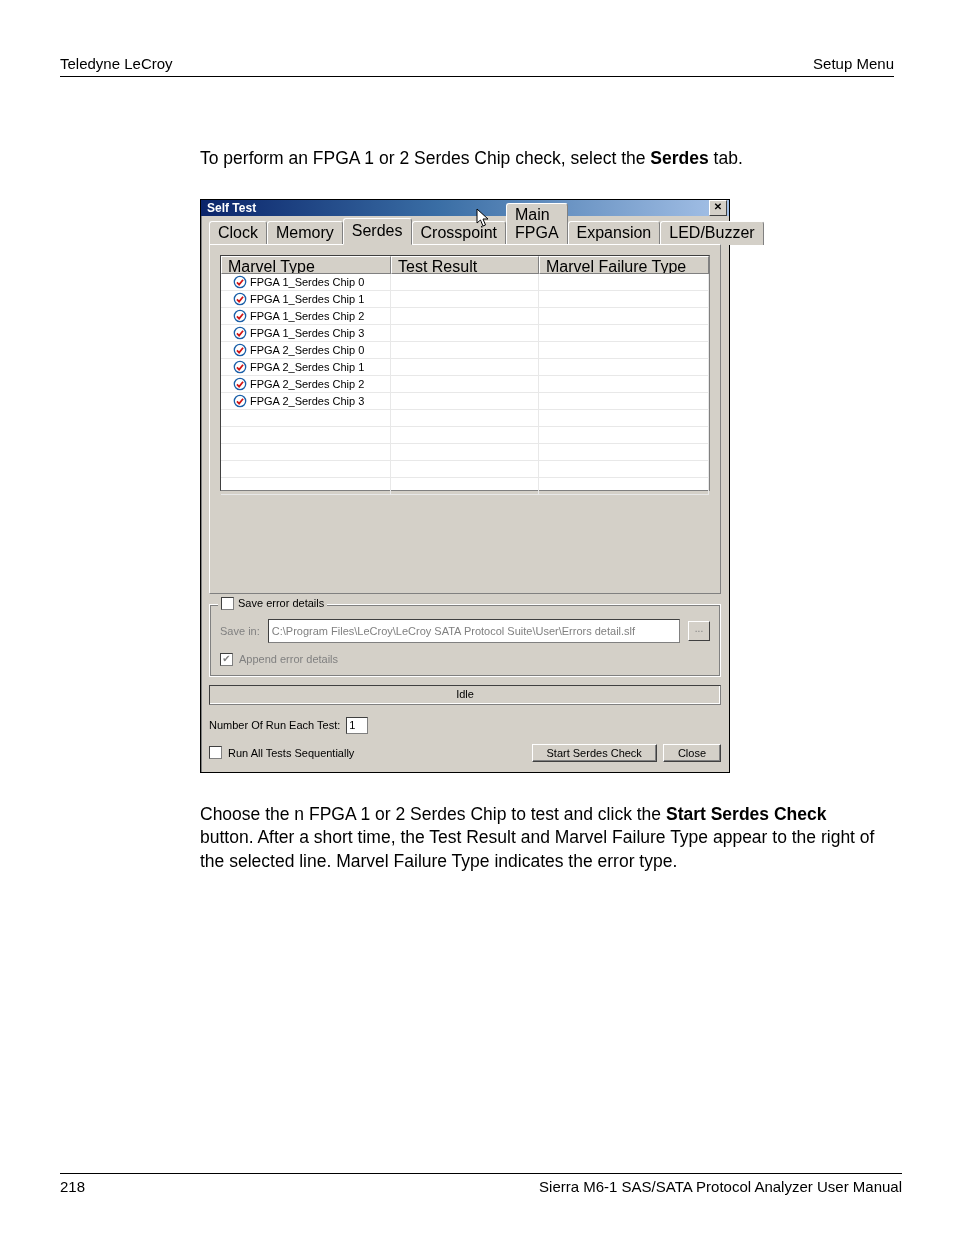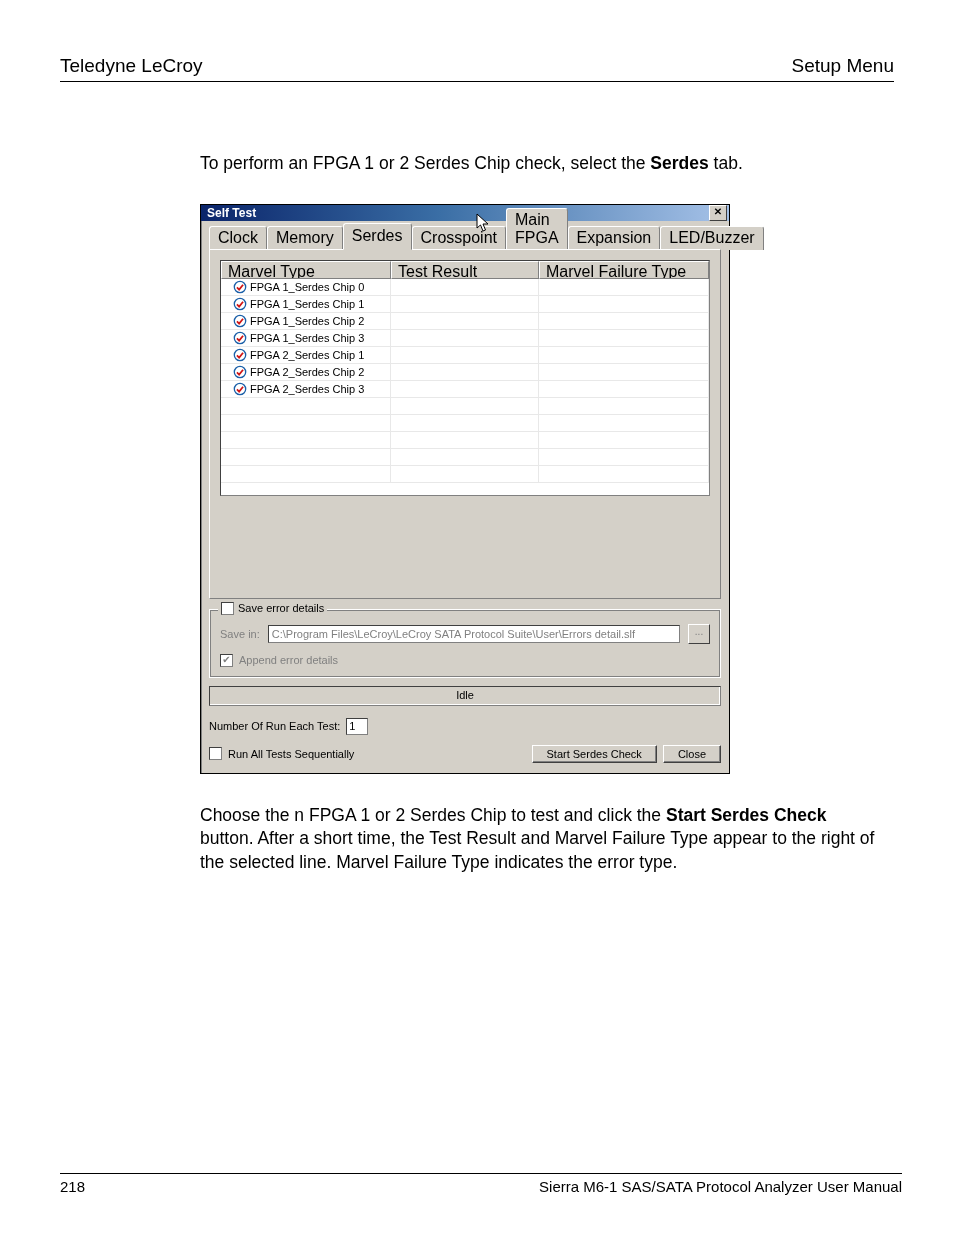--- a/index.html
+++ b/index.html
@@ -12,21 +12,21 @@
   .page {
     width: 954px;
     height: 1235px;
     position: relative;
     box-sizing: border-box;
     padding: 55px 60px 40px 60px;
   }
   .top-line {
     display: flex;
     justify-content: space-between;
-    font-size: 19px;
+    font-size: 15px;
     color: #000;
   }
   .hr {
     border: none;
     border-top: 1px solid #000;
     margin: 4px 0 0 0;
   }
   .body-text {
     font-size: 17.5px;
     line-height: 1.35;
@@ -211,21 +211,21 @@
   }
   .disabled-text { color: #808080; }
   .save-row {
     display: flex;
     align-items: center;
     gap: 8px;
     margin-bottom: 10px;
   }
   .text-input {
     flex: 1;
-    height: 18px;
+    height: 24px;
     border: 1px solid #808080;
     border-top-color: #404040;
     border-left-color: #404040;
     background: #fff;
     font-size: 11px;
     padding: 0 3px;
     box-sizing: border-box;
     color: #808080;
     font-family: Tahoma, Arial, sans-serif;
   }
@@ -397,20 +397,31 @@
                   </div>
                   <div class="lv-cell col2"></div>
                   <div class="lv-cell col3"></div>
                 </div>
                 <div class="lv-row">
                   <div class="lv-cell col1">
                     <span class="chk-icon"><svg viewBox="0 0 16 16" width="14" height="14">
                         <circle cx="8" cy="8" r="6.5" fill="#fff" stroke="#1a5fa8" stroke-width="1.5"></circle>
                         <path d="M4.5 8.5 L7 11 L11.5 5.5" fill="none" stroke="#d01515" stroke-width="2"></path>
                       </svg></span>
+                    <span>FPGA 2_Serdes Chip 0</span>
+                  </div>
+                  <div class="lv-cell col2"></div>
+                  <div class="lv-cell col3"></div>
+                </div>
+                <div class="lv-row">
+                  <div class="lv-cell col1">
+                    <span class="chk-icon"><svg viewBox="0 0 16 16" width="14" height="14">
+                        <circle cx="8" cy="8" r="6.5" fill="#fff" stroke="#1a5fa8" stroke-width="1.5"></circle>
+                        <path d="M4.5 8.5 L7 11 L11.5 5.5" fill="none" stroke="#d01515" stroke-width="2"></path>
+                      </svg></span>
                     <span>FPGA 2_Serdes Chip 1</span>
                   </div>
                   <div class="lv-cell col2"></div>
                   <div class="lv-cell col3"></div>
                 </div>
                 <div class="lv-row">
                   <div class="lv-cell col1">
                     <span class="chk-icon"><svg viewBox="0 0 16 16" width="14" height="14">
                         <circle cx="8" cy="8" r="6.5" fill="#fff" stroke="#1a5fa8" stroke-width="1.5"></circle>
                         <path d="M4.5 8.5 L7 11 L11.5 5.5" fill="none" stroke="#d01515" stroke-width="2"></path>

